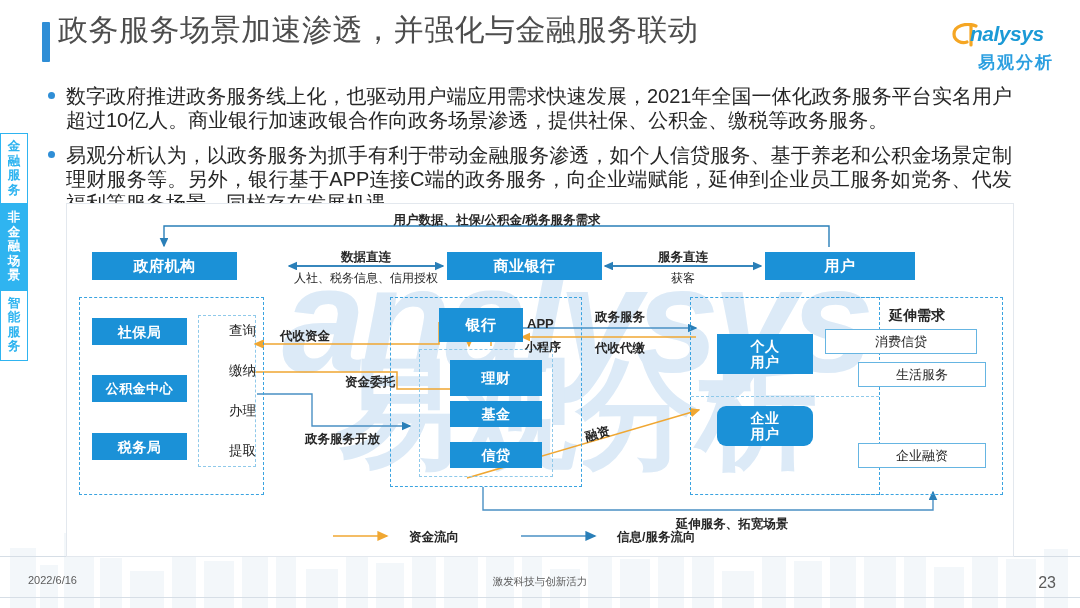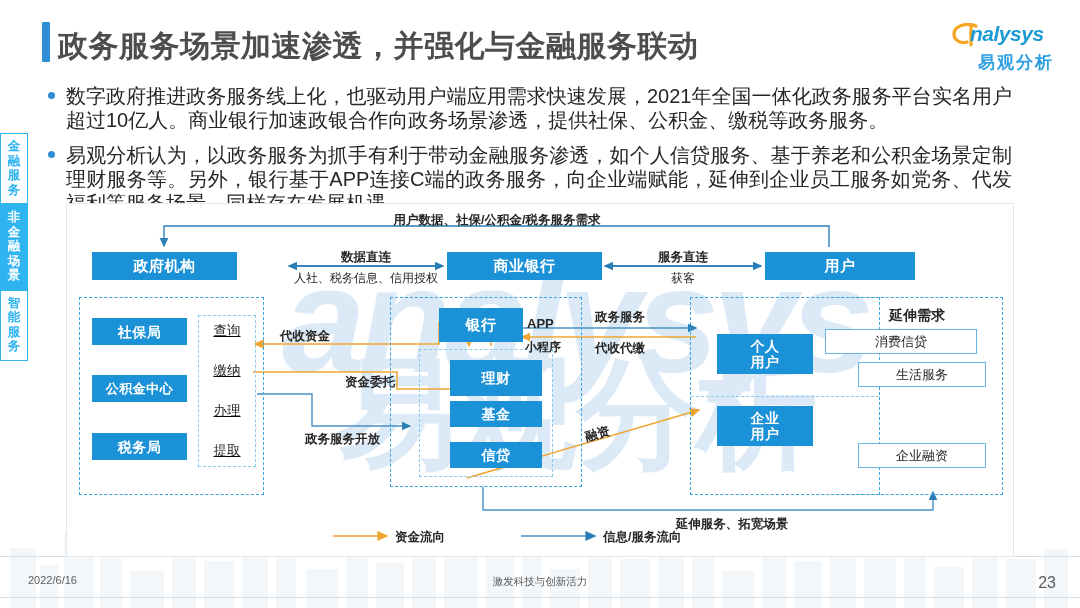--- a/index.html
+++ b/index.html
@@ -9,21 +9,21 @@
     background:#ffffff;position:relative;
   }
   
   #page{position:absolute;inset:0;background:#ffffff;overflow:hidden;}
   .skyline{position:absolute;left:0;bottom:0;width:1080px;height:95px;opacity:.5;}
   .hr-top{position:absolute;left:0;top:556px;width:1080px;height:1px;background:#d6dee6;}
   .hr-bot{position:absolute;left:0;top:597px;width:1080px;height:1px;background:#d6dee6;}
 
   
   .title-bar{position:absolute;left:42px;top:22px;width:8px;height:40px;background:#2f8ed6;border-radius:1px;}
-  .title{position:absolute;left:58px;top:26px;font-size:30px;font-weight:bold;color:#4d4d4d;letter-spacing:.5px;white-space:nowrap;}
+  .title{position:absolute;left:58px;top:10px;font-size:30px;font-weight:normal;color:#4d4d4d;letter-spacing:.5px;white-space:nowrap;}
 
   .logo{position:absolute;left:952px;top:22px;width:112px;height:52px;}
   .logo-row{position:relative;height:27px;}
   .logo-word{position:absolute;left:18px;top:0px;font-size:21px;font-weight:bold;font-style:italic;color:#1b9ad6;letter-spacing:-.5px;}
   .logo-swoosh{position:absolute;left:0px;top:1px;}
   .logo-cn{position:absolute;left:26px;top:29px;font-size:17px;font-weight:bold;color:#2b9fe0;letter-spacing:2px;}
 
   
   .bullets{position:absolute;left:46px;top:84px;width:966px;}
   .bullet{position:relative;padding-left:20px;margin-bottom:11px;
@@ -54,25 +54,25 @@
   .bx.sm{font-size:13px;}
   .obx{position:absolute;background:#fff;border:1px solid #66b5e2;color:#262626;
       display:flex;align-items:center;justify-content:center;text-align:center;
       font-size:13px;box-sizing:border-box;}
   .lbl{position:absolute;font-size:11.5px;color:#262626;white-space:nowrap;}
   .lbl.b{font-weight:bold;}
   .lbl.c{transform:translateX(-50%);}
   .dash{position:absolute;box-sizing:border-box;border:1px dashed #3aa3e0;}
   .dash.soft{border-color:#8fc9ea;}
   .vstack{position:absolute;display:flex;flex-direction:column;
-          align-items:center;justify-content:space-between;text-decoration:underline;}
+          align-items:flex-end;justify-content:space-between;}
   .vstack .it{font-size:13.5px;color:#262626;}
 
   
-  .legend{position:absolute;font-size:12.5px;font-weight:bold;color:#262626;white-space:nowrap;}
+  .legend{position:absolute;font-size:12.5px;font-weight:bold;color:#262626;white-space:nowrap;margin-left:14px;}
 
   
   .f-date{position:absolute;left:28px;top:574px;font-size:11px;color:#5b5b5b;}
   .f-mid{position:absolute;left:540px;top:575px;transform:translateX(-50%);font-size:10.5px;color:#5b5b5b;}
   .f-pg{position:absolute;right:24px;top:574px;font-size:16px;color:#5b5b5b;}
 </style>
 </head>
 <body>
 
 <div id="page">
@@ -250,21 +250,21 @@
     <div class="lbl b c" style="left:553px;top:136px;font-size:12.5px;">代收代缴</div>
     <div class="lbl b" style="left:518px;top:222px;font-size:12.5px;transform:rotate(-16deg);">融资</div>
 
     <div class="dash" style="left:623px;top:93px;width:190px;height:198px;"></div>
     <div style="position:absolute;left:624px;top:192px;width:188px;border-top:1px dashed #8fc9ea;"></div>
 
     <div class="bx" style="left:650px;top:130px;width:96px;height:40px;flex-direction:column;">
       <span>个人</span>
       <span>用户</span>
     </div>
-    <div class="bx" style="left:650px;top:202px;width:96px;height:40px;flex-direction:column;">
+    <div class="bx" style="left:650px;top:202px;width:96px;height:40px;flex-direction:column;border-radius:9px;">
       <span>企业</span>
       <span>用户</span>
     </div>
 
     <div class="dash" style="left:764px;top:93px;width:172px;height:198px;border-left:none;"></div>
     <div class="lbl b c" style="left:850px;top:103px;font-size:14px;">延伸需求</div>
     <div class="obx" style="left:758px;top:125px;width:152px;height:25px;">消费信贷</div>
     <div class="obx" style="left:791px;top:158px;width:128px;height:25px;">生活服务</div>
     <div class="obx" style="left:791px;top:239px;width:128px;height:25px;">企业融资</div>
 

